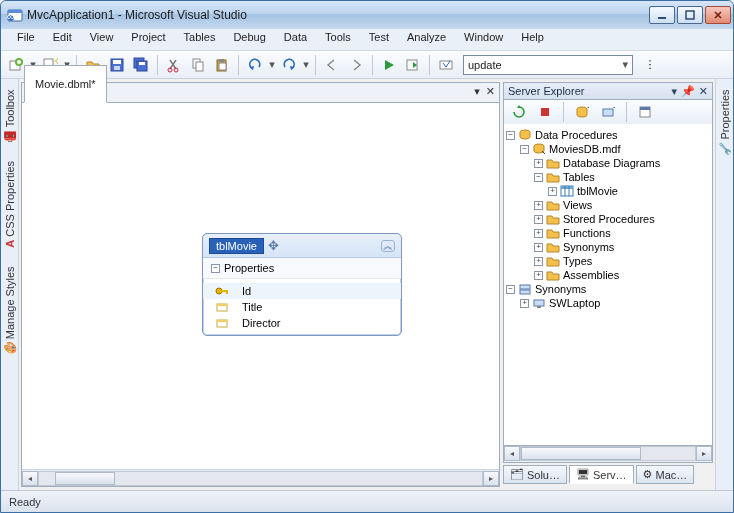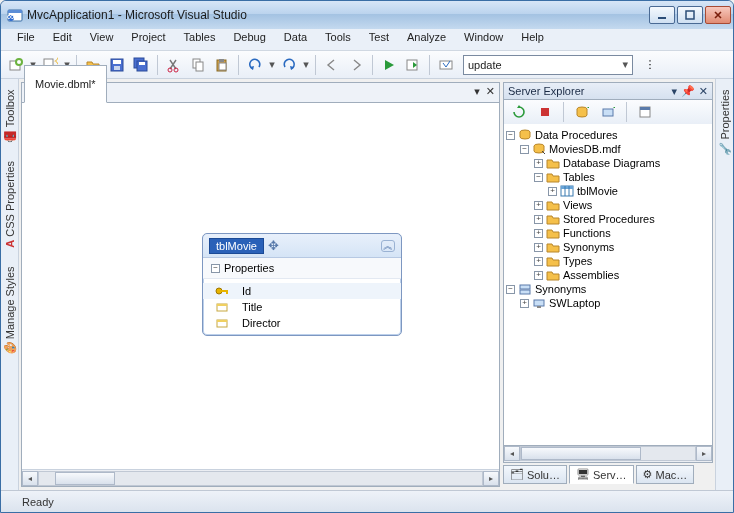--- a/index.html
+++ b/index.html
@@ -46,21 +46,21 @@
 .panel-toolbar { height:24px; background:linear-gradient(#fbfcfe,#e9eff7); border-left:1px solid #a0adbc; border-right:1px solid #a0adbc; display:flex; align-items:center; padding:0 4px; gap:4px;}
 .tree { flex:1; background:#fff; border:1px solid #a0adbc; border-top:none; overflow:auto; padding:4px 2px; }
 .tree-row { display:flex; align-items:center; gap:3px; padding:1px 0; white-space:nowrap; cursor:default;}
 .expander { width:9px; height:9px; border:1px solid #8896a8; display:inline-flex; align-items:center; justify-content:center; font-size:8px; line-height:1; color:#444; background:#fff;}
 .tree-icon { width:14px; height:12px; display:inline-flex; align-items:center; justify-content:center;}
 .indent1 { padding-left: 0px;} .indent2 { padding-left: 14px;} .indent3 { padding-left: 28px;} .indent4 { padding-left: 42px;}
 .panel-hscroll { height:17px; border:1px solid #a0adbc; border-top:none; background:#ebeef3; display:flex;}
 .panel-tabs { height:22px; display:flex; align-items:flex-start; gap:2px; margin-top:2px;}
 .ptab { border:1px solid #a0adbc; background:linear-gradient(#f3f7fc,#dbe5f1); padding:2px 6px; display:flex; align-items:center; gap:3px; font-size:10px; color:#333; cursor:default;}
 .ptab.active { background:#fff; border-bottom-color:#fff;}
-.statusbar { height:22px; background:linear-gradient(#eef2f8,#dbe3ee); border-top:1px solid #c0c8d4; display:flex; align-items:center; padding:0 21px; color:#333;}
+.statusbar { height:22px; background:linear-gradient(#eef2f8,#dbe3ee); border-top:1px solid #c0c8d4; display:flex; align-items:center; padding:0 8px; color:#333;}
 svg { pointer-events:none; }
 </style>
 </head>
 <body>
 
 <div class="titlebar">
   <span class="app-icon-vs">
     <svg width="16" height="16" viewBox="0 0 16 16">
         <rect x="1" y="3" width="14" height="11" rx="1" fill="#fff" stroke="#3a6ea5"></rect>
         <rect x="1" y="3" width="14" height="3" fill="#5b8dd6"></rect>

